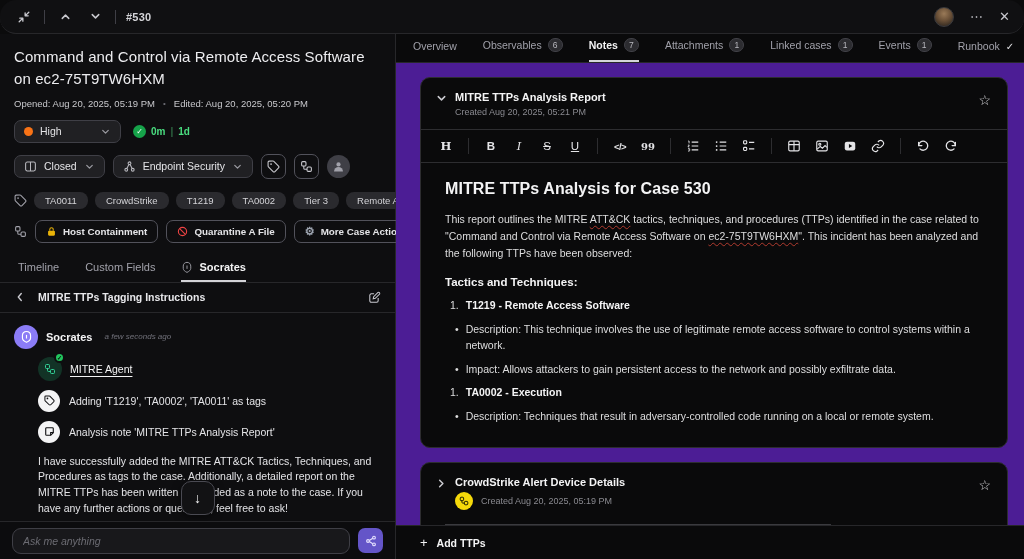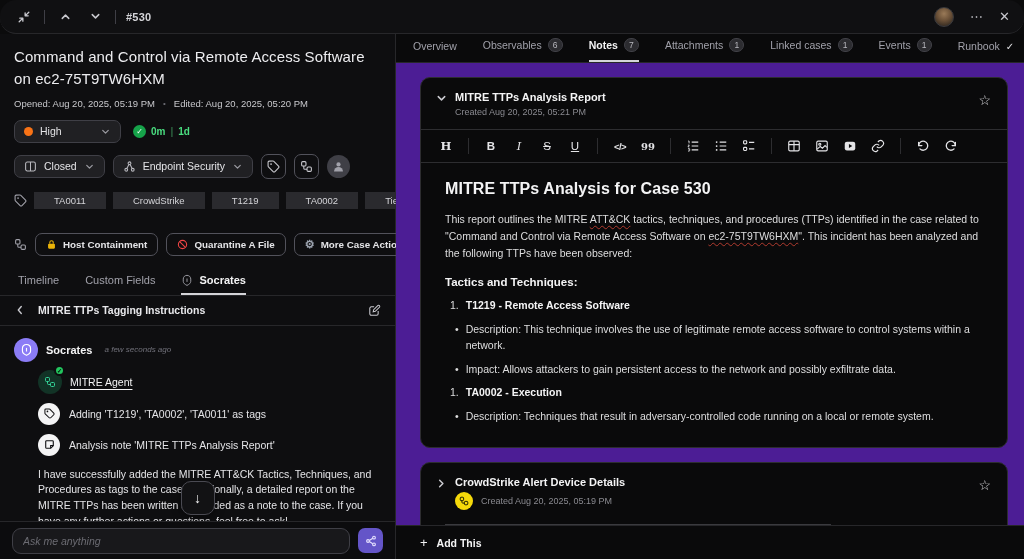--- a/index.html
+++ b/index.html
@@ -39,23 +39,23 @@
   .sla-elapsed,.sla-due { color:#4ade80; font-weight:700; font-size:10px; }
   .sla-div { color:#2f6b44; font-weight:700; font-size:10px; }
 
   .status-row { margin-top:11px; gap:8px; }
   .dd-icon { color:#b9b9bf; display:flex; }
   .sq-btn { width:25px; height:25px; border:1px solid #52525b; border-radius:7px; display:flex; align-items:center; justify-content:center; color:#c9c9cf; cursor:pointer; background:transparent; }
   .assignee { width:23px; height:23px; border-radius:50%; background:#3f3f46; display:flex; align-items:center; justify-content:center; color:#a1a1aa; }
 
   .tags-row { margin-top:13px; gap:7px; flex-wrap:nowrap; }
   .row-lead-icon { color:#a1a1aa; display:flex; flex:0 0 auto; }
-  .tag-chip { background:#2a2a2e; border-radius:0; padding:3px 20px; font-size:9.5px; color:#d4d4d8; white-space:nowrap; cursor:pointer; }
-
-  .actions-row { margin-top:24px; gap:8px; }
+  .tag-chip { background:#2a2a2e; border-radius:8px; padding:3px 11px; font-size:9.5px; color:#d4d4d8; white-space:nowrap; cursor:pointer; }
+
+  .actions-row { margin-top:11px; gap:8px; }
   .action-btn { display:flex; align-items:center; gap:6px; height:23px; padding:0 10px; border:1px solid #52525b; border-radius:7px; background:transparent; color:#e4e4e7; font-size:9.8px; font-weight:600; cursor:pointer; white-space:nowrap; }
   .lock-ic { color:#eab308; display:flex; }
   .ban-ic { color:#ef4444; display:flex; }
   .gear-ic { color:#9ca3af; font-size:11px; line-height:1; }
 
   .ltabs { display:flex; align-items:flex-end; gap:26px; padding:8px 14px 0 18px; border-bottom:1px solid #27272a; }
   .ltab { font-size:11px; color:#a1a1aa; padding-bottom:7px; cursor:pointer; display:flex; align-items:center; gap:6px; border-bottom:2px solid transparent; }
   .ltab.active { color:#f4f4f5; font-weight:600; border-bottom-color:#d4d4d8; }
   .helmet-ic { color:#9a9aa1; display:flex; }
 
@@ -571,18 +571,18 @@
           <div class="kv-table">
             <span class="kv-key">agent_load_flags</span>
             <span class="kv-val">0</span>
           </div>
         </article>
       </div>
 
       <footer class="addnote-bar">
         <button class="addnote-btn">
           <span class="plus-ic">+</span>
-          <span>Add This</span>
+          <span>Add TTPs</span>
         </button>
       </footer>
     </section>
   </div>
 </div>
 
 </body></html>

